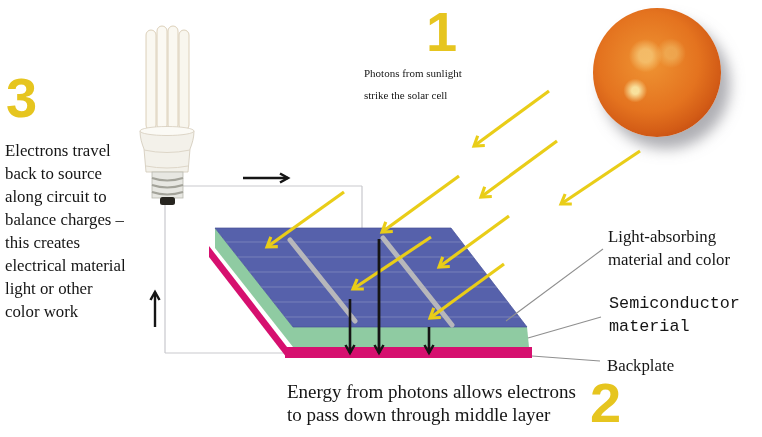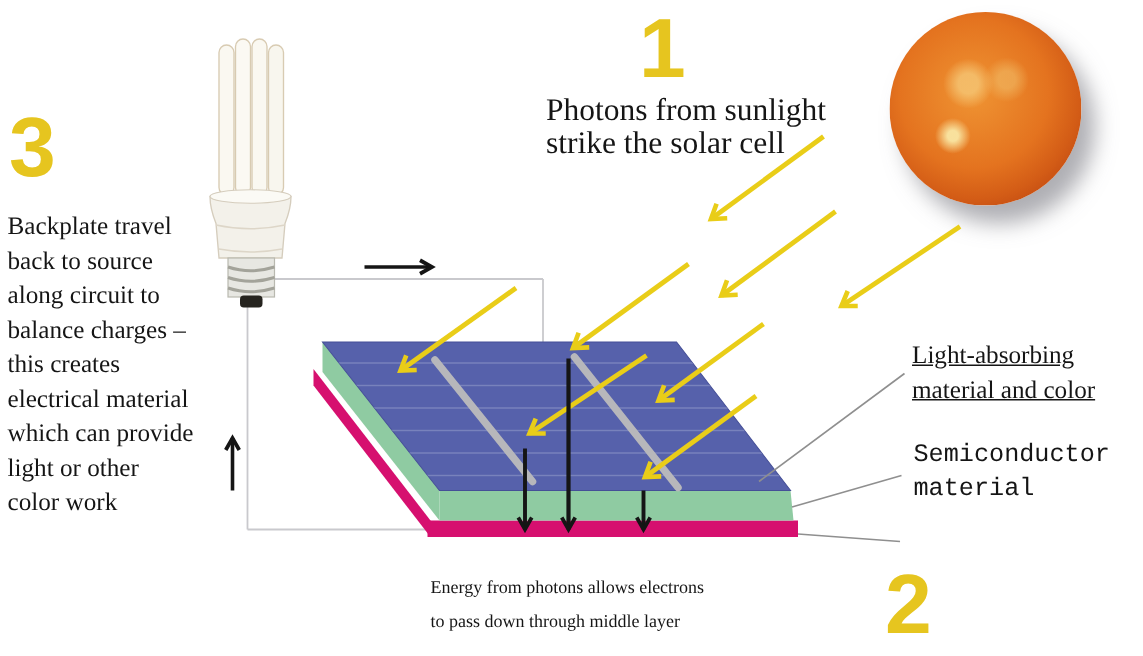--- a/index.html
+++ b/index.html
@@ -13,25 +13,25 @@
       radial-gradient(circle at 61% 35%, rgba(241,187,102,.6) 0 5%, rgba(241,187,102,0) 13%),
       radial-gradient(circle at 44% 42%, #ef9433 0%, #e4731f 48%, #d35c16 68%, #bb4410 86%, #ad3a10 100%);
     box-shadow:9px 12px 14px 0 rgba(110,110,118,.55);}
   .txt{position:absolute;z-index:3;}
   .txt span{display:block;}
   .step-num{position:absolute;z-index:3;font-family:"Liberation Sans",sans-serif;
             font-weight:700;font-size:56px;line-height:1;color:#e6c51f;}
   #step1-num{left:426px;top:4px;}
   #step2-num{left:590px;top:375px;}
   #step3-num{left:6px;top:70px;}
-  #step1-caption{left:364px;top:63px;font-size:21px;line-height:21.5px;}
-  #step2-caption{left:287px;top:380px;font-size:12px;line-height:23px;}
+  #step1-caption{left:364px;top:63px;font-size:11px;line-height:21.5px;}
+  #step2-caption{left:287px;top:380px;font-size:19px;line-height:23px;}
   #step3-caption{left:5px;top:139px;font-size:16.8px;line-height:23px;}
   .layer-label{position:absolute;z-index:3;font-size:16.8px;line-height:23px;}
-  #label-light-absorbing{left:608px;top:225px;text-decoration:underline;}
+  #label-light-absorbing{left:608px;top:225px;}
   #label-semiconductor{left:609px;top:292px;font-family:Liberation Mono, monospace;}
   #label-backplate{left:607px;top:354px;}
 </style>
 </head>
 <body>
 
 <div class="stage">
 
   <div id="sun"></div>
 
@@ -116,33 +116,35 @@
     <span>Photons from sunlight</span>
     <span>strike the solar cell</span>
   </div>
 
   <div class="txt" id="step2-caption">
     <span>Energy from photons allows electrons</span>
     <span>to pass down through middle layer</span>
   </div>
 
   <div class="txt" id="step3-caption">
-    <span>Backplate travel</span>
+    <span>Electrons travel</span>
     <span>back to source</span>
     <span>along circuit to</span>
     <span>balance charges –</span>
     <span>this creates</span>
     <span>electrical material</span>
-    <span>which can provide</span>
     <span>light or other</span>
     <span>color work</span>
   </div>
 
   <div class="layer-label" id="label-light-absorbing">
     <span>Light-absorbing</span>
     <span>material and color</span>
   </div>
   <div class="layer-label" id="label-semiconductor">
     <span>Semiconductor</span>
     <span>material</span>
   </div>
+  <div class="layer-label" id="label-backplate">
+    <span>Backplate</span>
+  </div>
 
 </div>
 
 </body></html>

